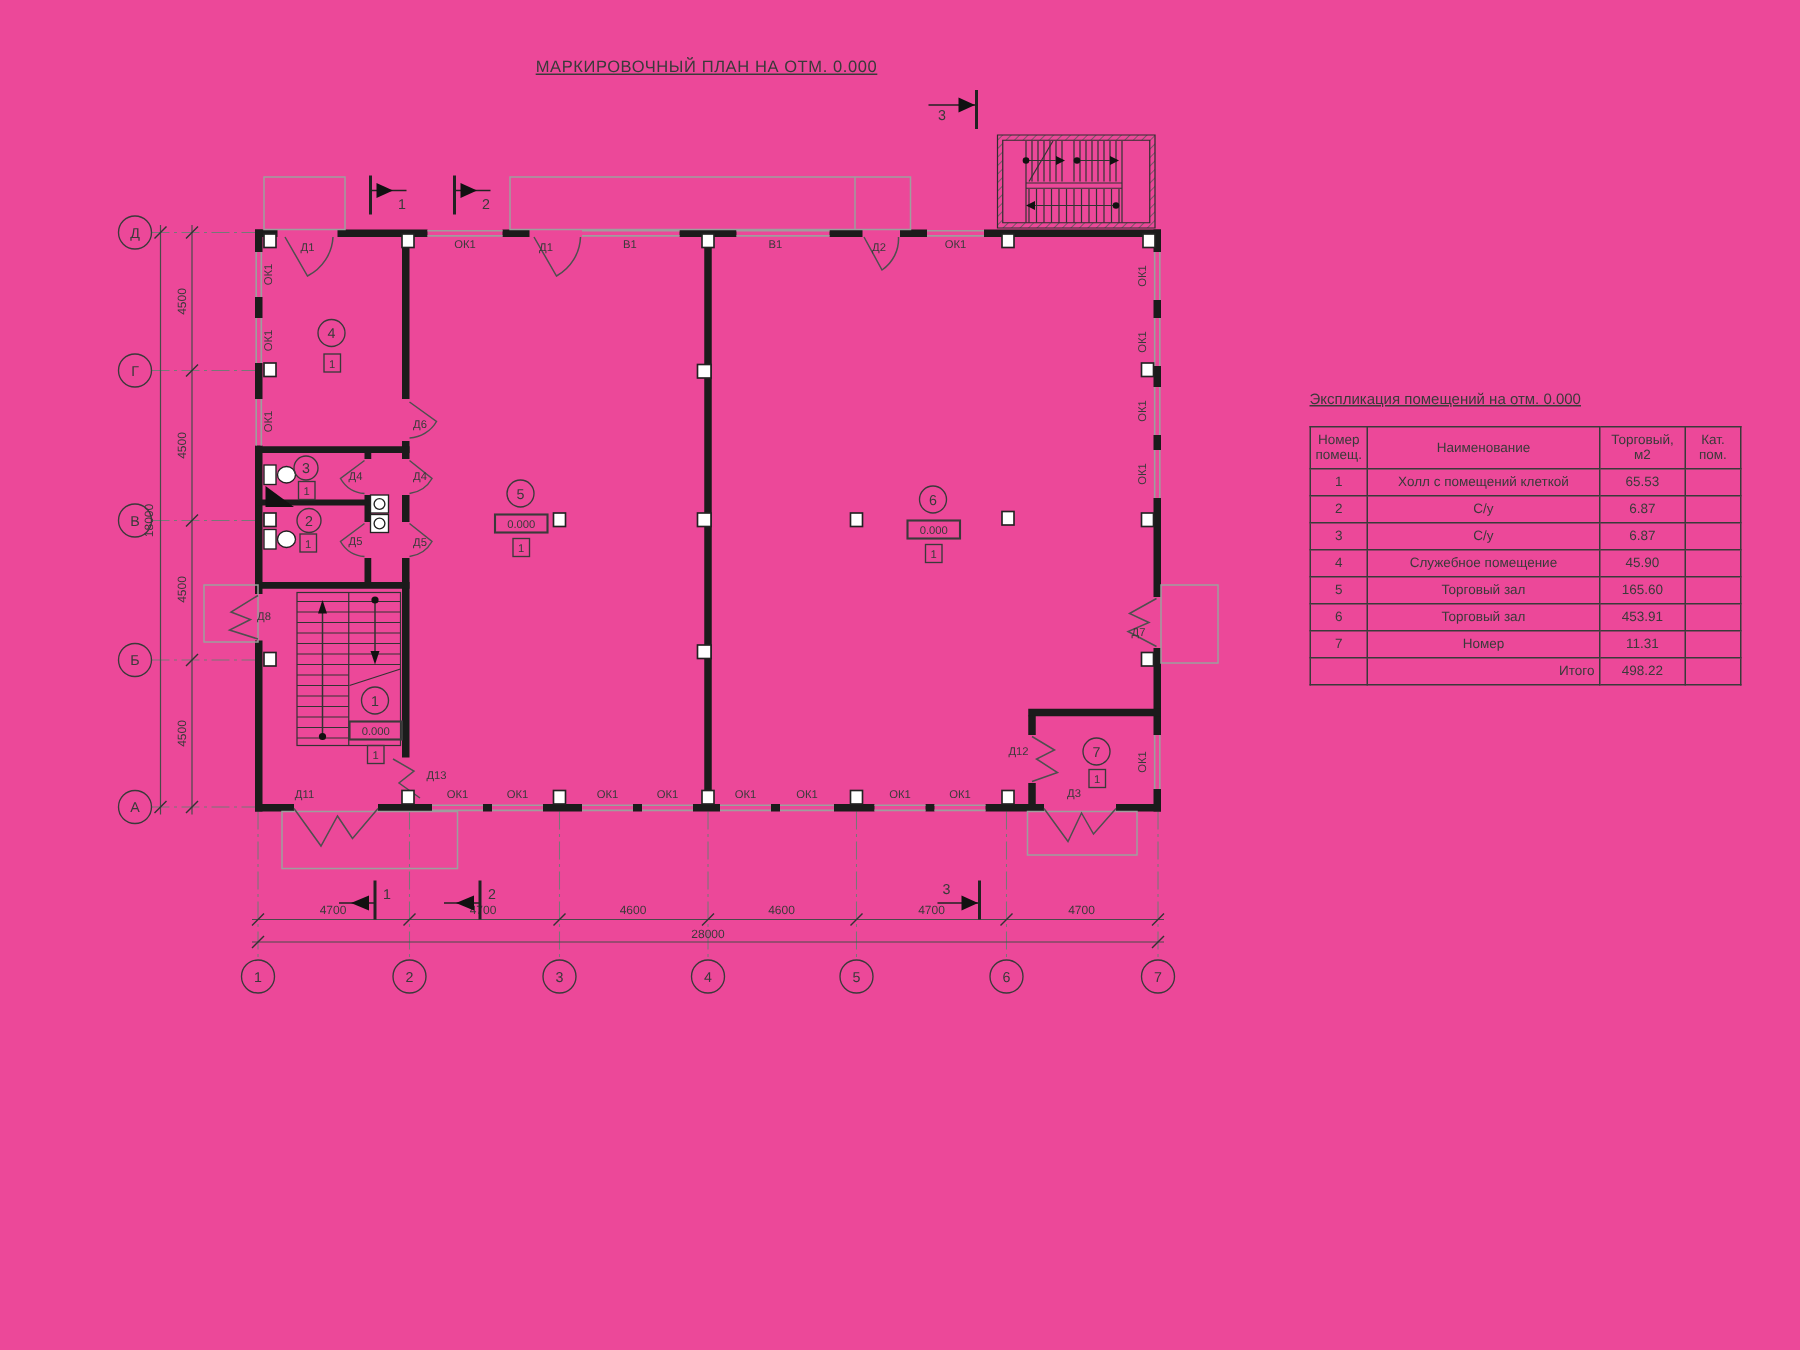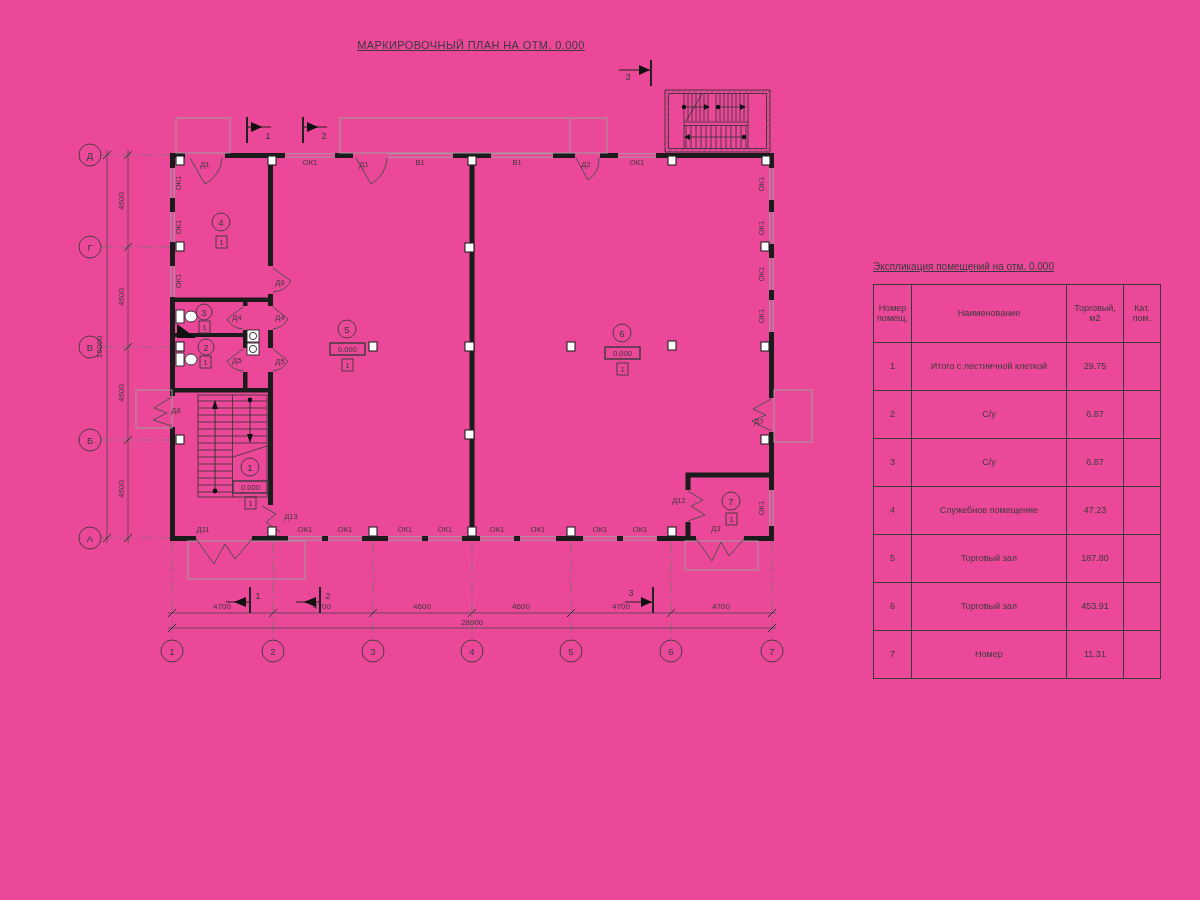--- a/index.html
+++ b/index.html
@@ -5,21 +5,21 @@
   html,body{margin:0;padding:0;background:#fff;}
   .page{position:relative;width:1200px;height:900px;background:#ec4899;overflow:hidden;
         font-family:"Liberation Sans",sans-serif;}
   .plan-title{position:absolute;top:39px;left:301px;width:340px;text-align:center;
         font-size:11px;color:#3a3a3a;text-decoration:underline;letter-spacing:.4px;}
   .expl-title{position:absolute;top:261px;left:873px;width:265px;text-align:left;
         font-size:10px;color:#3a3a3a;text-decoration:underline;}
   .expl-wrap{position:absolute;top:284px;left:873px;}
   table.expl{border-collapse:collapse;border:1.6px solid #3a3a3a;color:#3a3a3a;}
   table.expl th,table.expl td{border:1px solid #3a3a3a;font-weight:normal;font-size:9px;
-        padding:15px 3px;height:17px;text-align:center;line-height:1.1;}
+        padding:0 3px;height:17px;text-align:center;line-height:1.1;}
   table.expl th{height:27px;}
   table.expl thead th{border-bottom:1.6px solid #3a3a3a;}
   .c-num{width:26px;}
   .c-name{width:148px;text-align:left;}
   .c-area{width:50px;}
   .c-cat{width:30px;}
   tr.total-row td{border-top:1.6px solid #3a3a3a;}
   tr.total-row td.c-name{text-align:right !important;}
   svg{position:absolute;top:0;left:0;}
   svg text{font-family:"Liberation Sans",sans-serif;fill:#3a3a3a;text-anchor:middle;}
@@ -42,58 +42,64 @@
         <tr>
           <th class="c-num">Номер помещ.</th>
           <th class="c-name">Наименование</th>
           <th class="c-area">Торговый, м2</th>
           <th class="c-cat">Кат. пом.</th>
         </tr>
       </thead>
       <tbody>
           <tr>
             <td class="c-num">1</td>
-            <td class="c-name">Итого с лестничной клеткой</td>
-            <td class="c-area">29.75</td>
+            <td class="c-name">Холл с помещений клеткой</td>
+            <td class="c-area">65.53</td>
             <td class="c-cat"></td>
           </tr>
           <tr>
             <td class="c-num">2</td>
             <td class="c-name">С/у</td>
             <td class="c-area">6.87</td>
             <td class="c-cat"></td>
           </tr>
           <tr>
             <td class="c-num">3</td>
             <td class="c-name">С/у</td>
             <td class="c-area">6.87</td>
             <td class="c-cat"></td>
           </tr>
           <tr>
             <td class="c-num">4</td>
             <td class="c-name">Служебное помещение</td>
-            <td class="c-area">47.23</td>
+            <td class="c-area">45.90</td>
             <td class="c-cat"></td>
           </tr>
           <tr>
             <td class="c-num">5</td>
             <td class="c-name">Торговый зал</td>
-            <td class="c-area">187.80</td>
+            <td class="c-area">165.60</td>
             <td class="c-cat"></td>
           </tr>
           <tr>
             <td class="c-num">6</td>
             <td class="c-name">Торговый зал</td>
             <td class="c-area">453.91</td>
             <td class="c-cat"></td>
           </tr>
           <tr>
             <td class="c-num">7</td>
             <td class="c-name">Номер</td>
             <td class="c-area">11.31</td>
+            <td class="c-cat"></td>
+          </tr>
+          <tr class="total-row">
+            <td class="c-num"></td>
+            <td class="c-name">Итого</td>
+            <td class="c-area">498.22</td>
             <td class="c-cat"></td>
           </tr>
         </tbody>
     </table>
   </div>
 
   <svg width="1200" height="900" viewBox="0 0 1200 900">
     <defs>
       <pattern id="hatch" width="4" height="4" patternUnits="userSpaceOnUse" patternTransform="rotate(45)">
         <line x1="0" y1="0" x2="0" y2="4" stroke="#555" stroke-width="1"></line>

